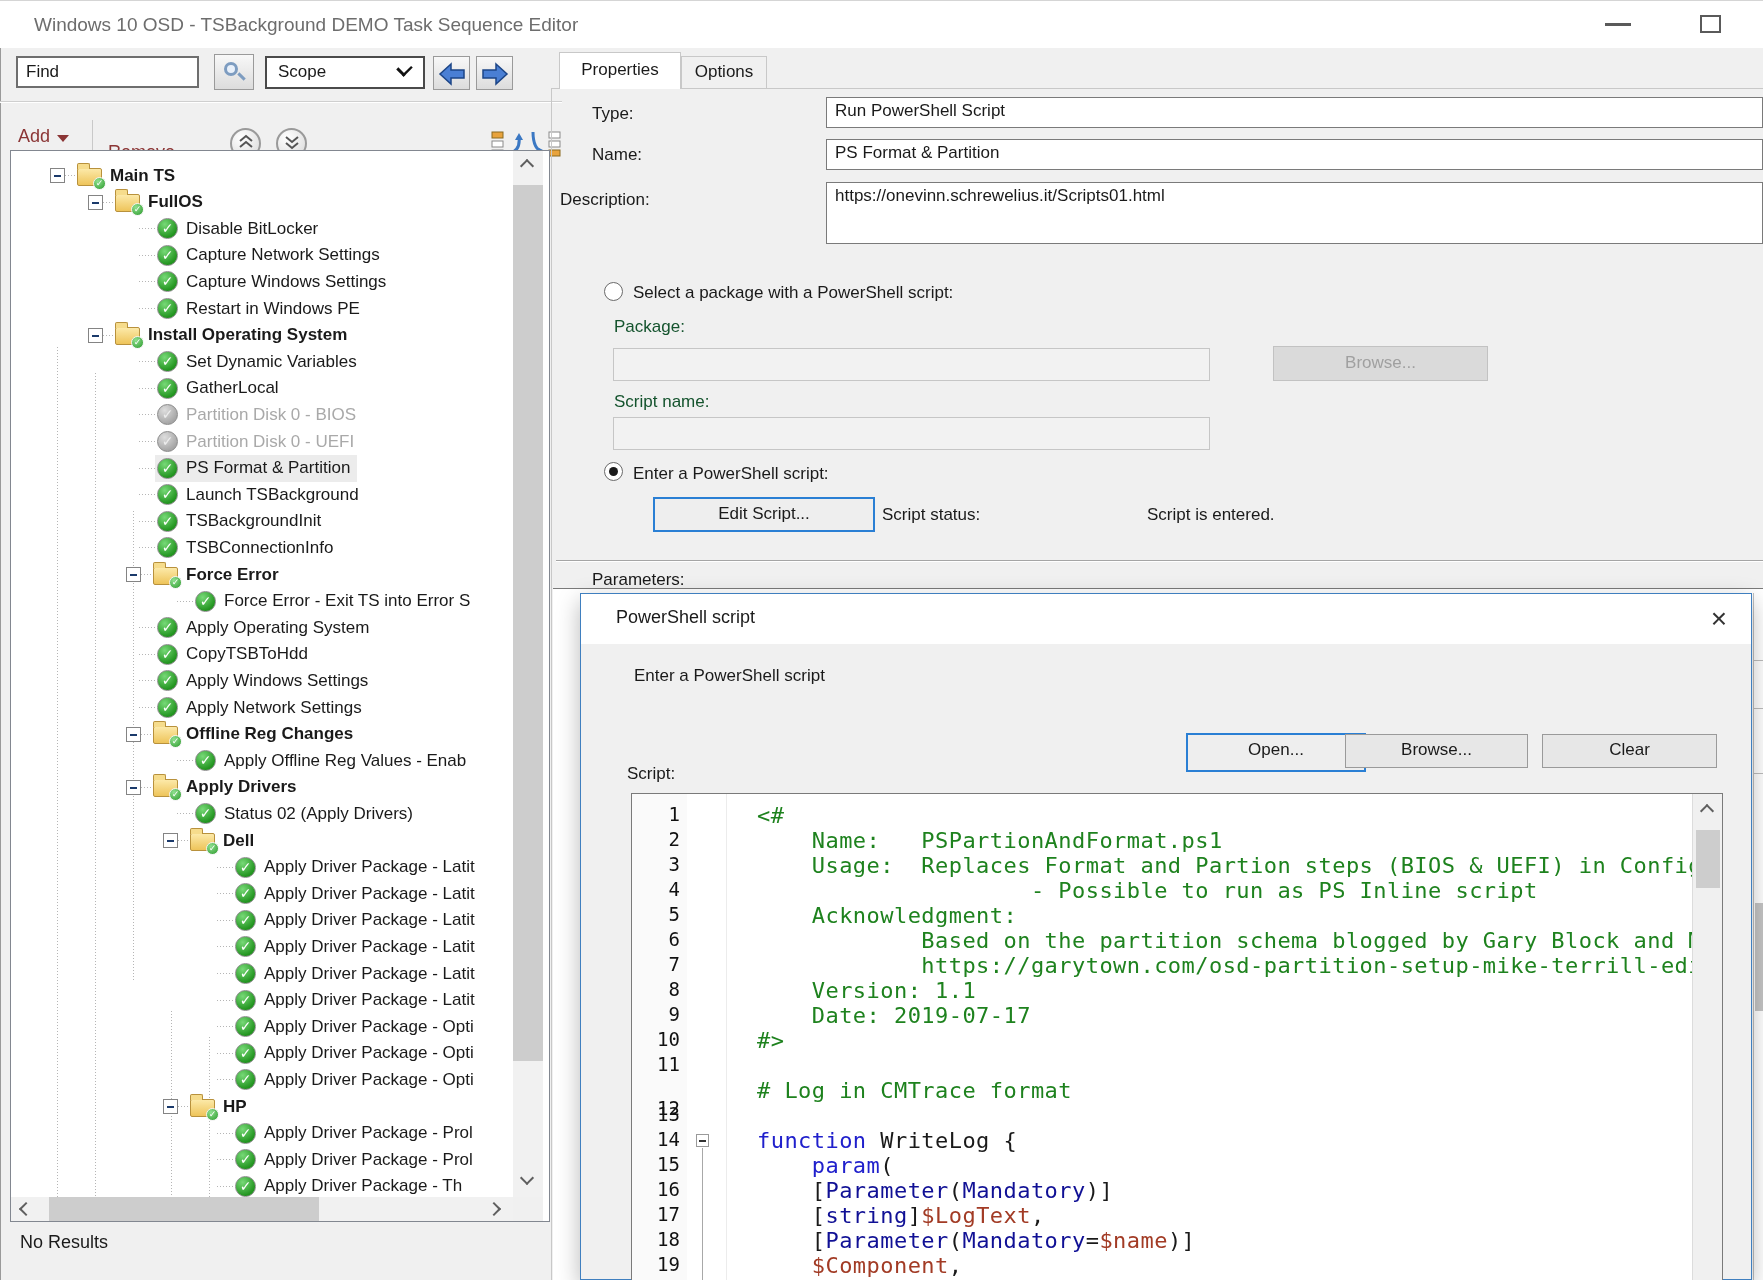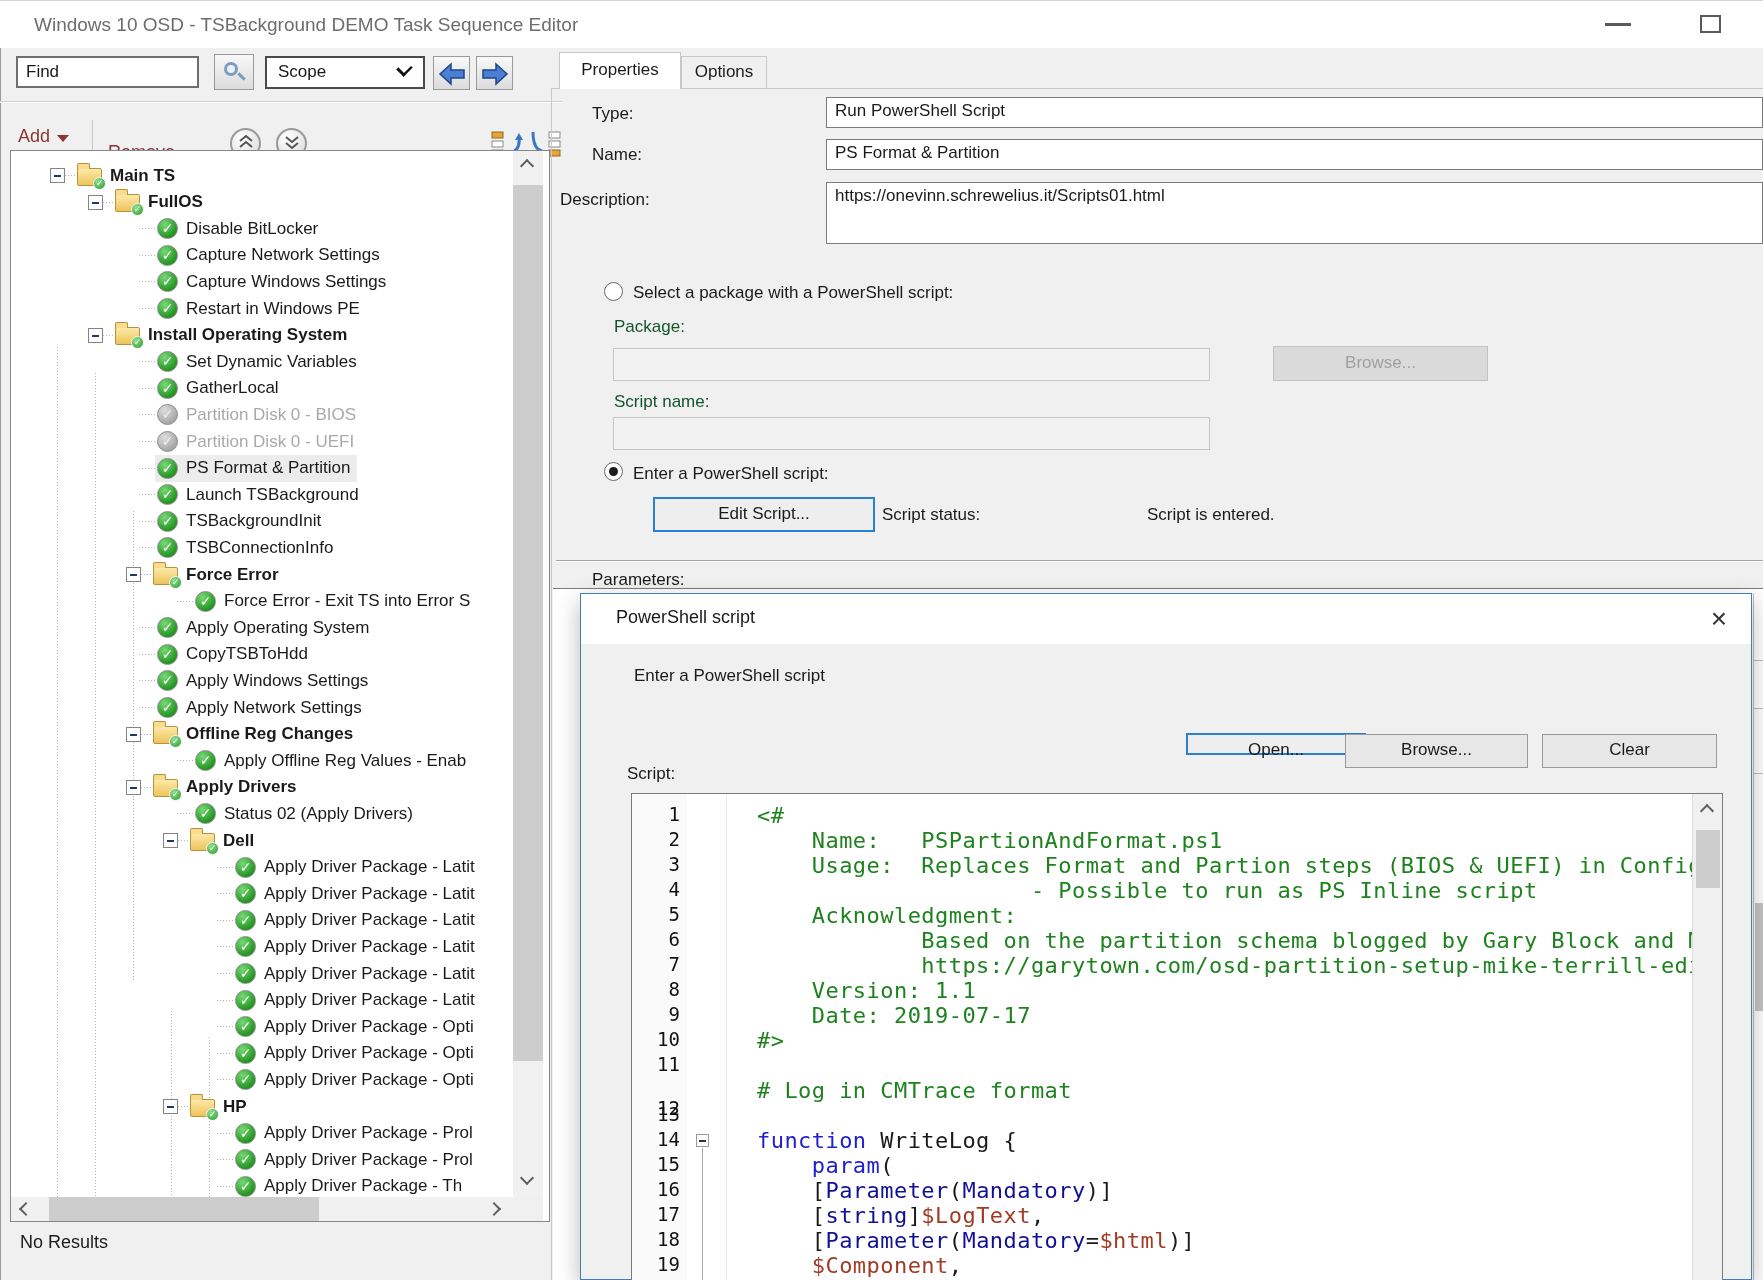--- a/index.html
+++ b/index.html
@@ -83,21 +83,21 @@
   
   #edge-strip { left:1753px; top:593px; width:10px; height:687px; background:#fff; border-left:1px solid #c0c0c0; }
   #edge-strip .ln { position:absolute; left:0; width:10px; height:1px; background:#bdbdbd; }
   #edge-thumb { position:absolute; left:1px; top:310px; width:8px; height:108px; background:#c5c5c5; }
   
   #dialog { left:580px; top:593px; width:1172px; height:687px; background:#f0f0f0; border:1px solid #3f7fbf; box-shadow:0 8px 22px rgba(0,0,0,.28); z-index:5; }
   #dialog-titlebar { position:absolute; left:0; top:0; width:100%; height:50px; background:#fff; }
   #dialog-title { position:absolute; left:35px; top:13px; font-size:18px; }
   #dialog-close { position:absolute; left:1118px; top:6px; width:40px; height:38px; font-size:28px; color:#333; text-align:center; line-height:38px; font-weight:300; }
   #dialog-subtitle { position:absolute; left:53px; top:72px; font-size:17px; }
-  #open-button { left:561px; top:139px; width:180px; height:22px; padding-top:5px; }
+  #open-button { left:561px; top:139px; width:180px; height:39px; padding-top:5px; }
   #browse2-button { left:764px; top:140px; width:183px; height:34px; padding-top:5px; }
   #clear-button { left:961px; top:140px; width:175px; height:34px; padding-top:5px; }
   #script-label { position:absolute; left:46px; top:170px; font-size:17px; }
   
   #editor { position:absolute; left:50px; top:199px; width:1092px; height:488px; background:#fff; border:1px solid #7a7a7a; overflow:hidden; }
   #gutter { position:absolute; left:0; top:0; width:55px; height:100%; background:#fafafa; }
   #foldmargin { position:absolute; left:55px; top:0; width:40px; height:100%; background:#fff; border-right:1px solid #ececec; }
   .lnum { position:absolute; left:0; width:48px; text-align:right; font-family:"DejaVu Sans Mono",monospace; font-size:19px; color:#111; }
   .cline { position:absolute; left:125px; height:25px; font-family:"DejaVu Sans Mono",monospace; font-size:22px; letter-spacing:.45px; white-space:pre; line-height:25px; }
   .tok-c { color:#1e821e; } .tok-k { color:#2020cc; } .tok-a { color:#101095; } .tok-v { color:#a23b25; } .tok-p { color:#1a1a1a; }
@@ -579,21 +579,21 @@
         <div class="cline" style="top: 184px;"><span class="tok-c">    Version: 1.1</span></div>
         <div class="cline" style="top: 209px;"><span class="tok-c">    Date: 2019-07-17</span></div>
         <div class="cline" style="top: 234px;"><span class="tok-c">#&gt;</span></div>
         <div class="cline" style="top: 259px;"></div>
         <div class="cline" style="top: 284px;"><span class="tok-c"># Log in CMTrace format</span></div>
         <div class="cline" style="top: 309px;"></div>
         <div class="cline" style="top: 334px;"><span class="tok-k">function</span><span class="tok-p"> WriteLog {</span></div>
         <div class="cline" style="top: 359px;"><span class="tok-p">    </span><span class="tok-k">param</span><span class="tok-p">(</span></div>
         <div class="cline" style="top: 384px;"><span class="tok-p">    [</span><span class="tok-a">Parameter</span><span class="tok-p">(</span><span class="tok-a">Mandatory</span><span class="tok-p">)]</span></div>
         <div class="cline" style="top: 409px;"><span class="tok-p">    [</span><span class="tok-a">string</span><span class="tok-p">]</span><span class="tok-v">$LogText</span><span class="tok-p">,</span></div>
-        <div class="cline" style="top: 434px;"><span class="tok-p">    [</span><span class="tok-a">Parameter</span><span class="tok-p">(</span><span class="tok-a">Mandatory</span><span class="tok-p">=</span><span class="tok-v">$html</span><span class="tok-p">)]</span></div>
+        <div class="cline" style="top: 434px;"><span class="tok-p">    [</span><span class="tok-a">Parameter</span><span class="tok-p">(</span><span class="tok-a">Mandatory</span><span class="tok-p">=</span><span class="tok-v">$name</span><span class="tok-p">)]</span></div>
         <div class="cline" style="top: 459px;"><span class="tok-p">    </span><span class="tok-v">$Component</span><span class="tok-p">,</span></div>
       </div>
     <div id="ed-sb">
       <div class="sb-chev" style="left:9px; top:12px; transform:rotate(135deg);"></div>
       <div id="ed-sb-thumb"></div>
     </div>
   <div class="lnum" style="top: 9px;">1</div>
       <div class="lnum" style="top: 34px;">2</div>
       <div class="lnum" style="top: 59px;">3</div>
       <div class="lnum" style="top: 84px;">4</div>

